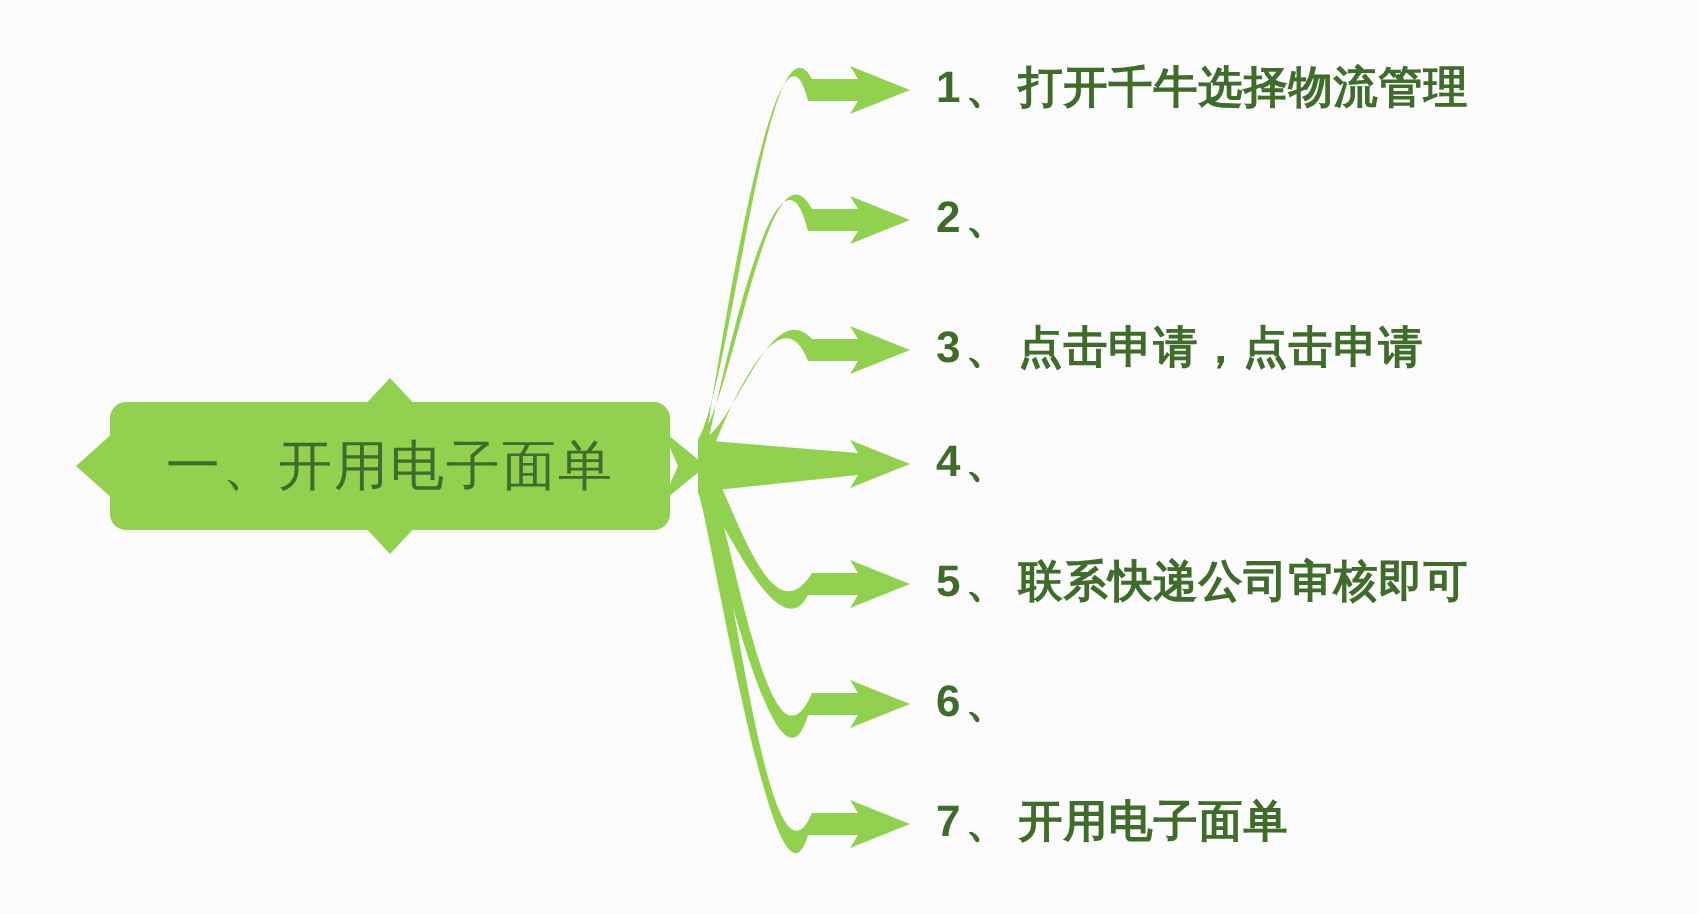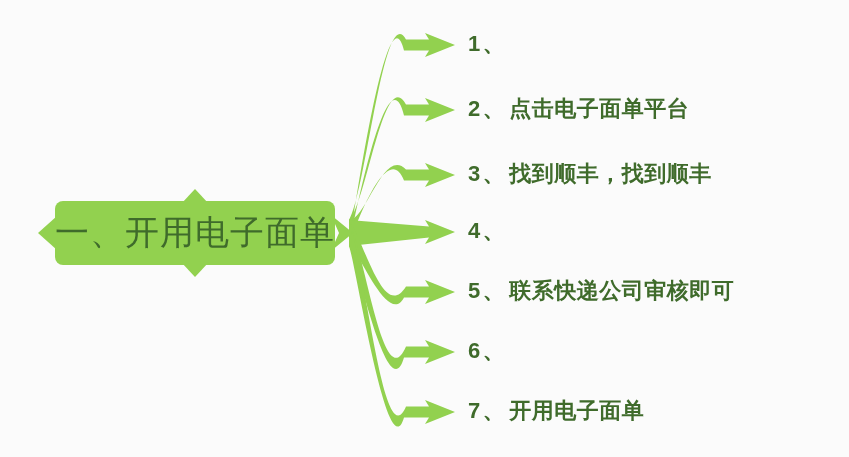--- a/index.html
+++ b/index.html
@@ -48,21 +48,21 @@
   .central-label {
     position: absolute;
     left: 55px;
     top: 201px;
     width: 280px;
     height: 64px;
     display: flex;
     align-items: center;
     justify-content: center;
     color: #3f6b2b;
-    font-size: 34px;
+    font-size: 27px;
     font-weight: normal;
     letter-spacing: 1px;
     white-space: nowrap;
   }
 </style>
 </head>
 <body>
 
 <div id="mindmap">
 
@@ -87,30 +87,30 @@
         <rect x="55" y="201" width="280" height="64" rx="8" ry="8" fill="#92d14f"></rect>
       </g>
   </svg>
 
   <div class="layer labels">
     <div class="central-label">一、开用电子面单</div>
     <div id="topic-labels">
         <div class="topic" style="left: 468px; top: 29px;">
           <span class="topic-index">1</span>
           <span class="topic-sep">、</span>
+          <span class="topic-text">打开千牛选择物流管理</span>
         </div>
         <div class="topic" style="left: 468px; top: 94px;">
           <span class="topic-index">2</span>
           <span class="topic-sep">、</span>
-          <span class="topic-text">点击电子面单平台</span>
         </div>
         <div class="topic" style="left: 468px; top: 159px;">
           <span class="topic-index">3</span>
           <span class="topic-sep">、</span>
-          <span class="topic-text">找到顺丰，找到顺丰</span>
+          <span class="topic-text">点击申请，点击申请</span>
         </div>
         <div class="topic" style="left: 468px; top: 216px;">
           <span class="topic-index">4</span>
           <span class="topic-sep">、</span>
         </div>
         <div class="topic" style="left: 468px; top: 276px;">
           <span class="topic-index">5</span>
           <span class="topic-sep">、</span>
           <span class="topic-text">联系快递公司审核即可</span>
         </div>

